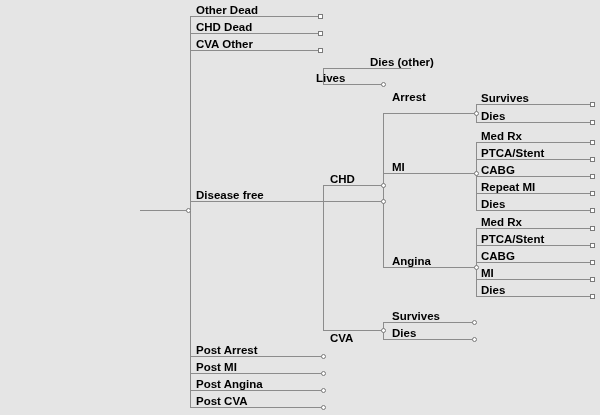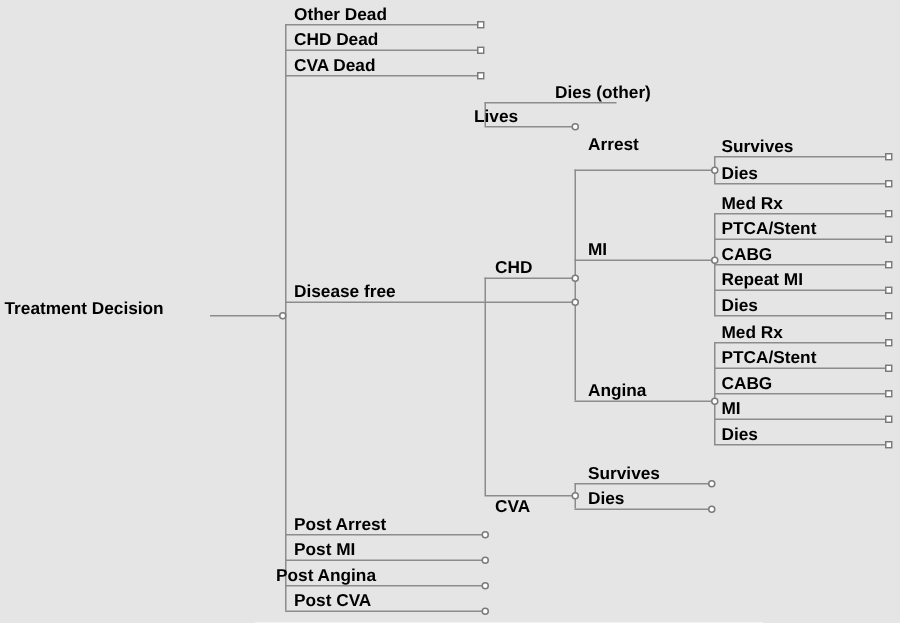--- a/index.html
+++ b/index.html
@@ -65,33 +65,33 @@
     <div class="vline" style="left: 476px; top: 142px; height: 68px;"></div>
     <div class="vline" style="left: 476px; top: 228px; height: 68px;"></div>
     <div class="vline" style="left: 383px; top: 322px; height: 17px;"></div>
     <div class="hline" style="left: 190px; top: 16px; width: 130px;"></div>
     <div class="node-label" style="left: 196px; top: 4px;">Other Dead</div>
     <div class="terminal-node" style="left: 318px; top: 14px;"></div>
     <div class="hline" style="left: 190px; top: 33px; width: 130px;"></div>
     <div class="node-label" style="left: 196px; top: 21px;">CHD Dead</div>
     <div class="terminal-node" style="left: 318px; top: 31px;"></div>
     <div class="hline" style="left: 190px; top: 50px; width: 130px;"></div>
-    <div class="node-label" style="left: 196px; top: 38px;">CVA Dead</div>
+    <div class="node-label" style="left: 196px; top: 38px;">CVA Other</div>
     <div class="terminal-node" style="left: 318px; top: 48px;"></div>
     <div class="hline" style="left: 190px; top: 201px; width: 193px;"></div>
     <div class="node-label" style="left: 196px; top: 189px;">Disease free</div>
     <div class="chance-node" style="left: 381px; top: 199px;"></div>
     <div class="hline" style="left: 190px; top: 356px; width: 133px;"></div>
     <div class="node-label" style="left: 196px; top: 344px;">Post Arrest</div>
     <div class="chance-node" style="left: 321px; top: 354px;"></div>
     <div class="hline" style="left: 190px; top: 373px; width: 133px;"></div>
     <div class="node-label" style="left: 196px; top: 361px;">Post MI</div>
     <div class="chance-node" style="left: 321px; top: 371px;"></div>
     <div class="hline" style="left: 190px; top: 390px; width: 133px;"></div>
-    <div class="node-label" style="left: 184px; top: 378px; text-align: center;">Post Angina</div>
+    <div class="node-label" style="left: 196px; top: 378px; text-align: center;">Post Angina</div>
     <div class="chance-node" style="left: 321px; top: 388px;"></div>
     <div class="hline" style="left: 190px; top: 407px; width: 133px;"></div>
     <div class="node-label" style="left: 196px; top: 395px;">Post CVA</div>
     <div class="chance-node" style="left: 321px; top: 405px;"></div>
     <div class="hline" style="left: 323px; top: 68px; width: 88px;"></div>
     <div class="node-label" style="left: 330px; top: 56px; margin-left: 40px;">Dies (other)</div>
     <div class="hline" style="left: 323px; top: 84px; width: 60px;"></div>
     <div class="node-label" style="left: 316px; top: 72px;">Lives</div>
     <div class="chance-node" style="left: 381px; top: 82px;"></div>
     <div class="hline" style="left: 323px; top: 185px; width: 60px;"></div>
@@ -145,15 +145,14 @@
     <div class="hline" style="left: 476px; top: 296px; width: 116px;"></div>
     <div class="node-label" style="left: 481px; top: 284px;">Dies</div>
     <div class="terminal-node" style="left: 590px; top: 294px;"></div>
     <div class="hline" style="left: 383px; top: 322px; width: 91px;"></div>
     <div class="node-label" style="left: 392px; top: 310px;">Survives</div>
     <div class="chance-node" style="left: 472px; top: 320px;"></div>
     <div class="hline" style="left: 383px; top: 339px; width: 91px;"></div>
     <div class="node-label" style="left: 392px; top: 327px;">Dies</div>
     <div class="chance-node" style="left: 472px; top: 337px;"></div>
     <div class="hline" style="left: 140px; top: 210px; width: 50px;"></div>
-    <div class="node-label" style="left: 3px; top: 200px;">Treatment Decision</div>
     <div class="chance-node" style="left: 186px; top: 208px;"></div>
   </div>
 
 </body></html>

